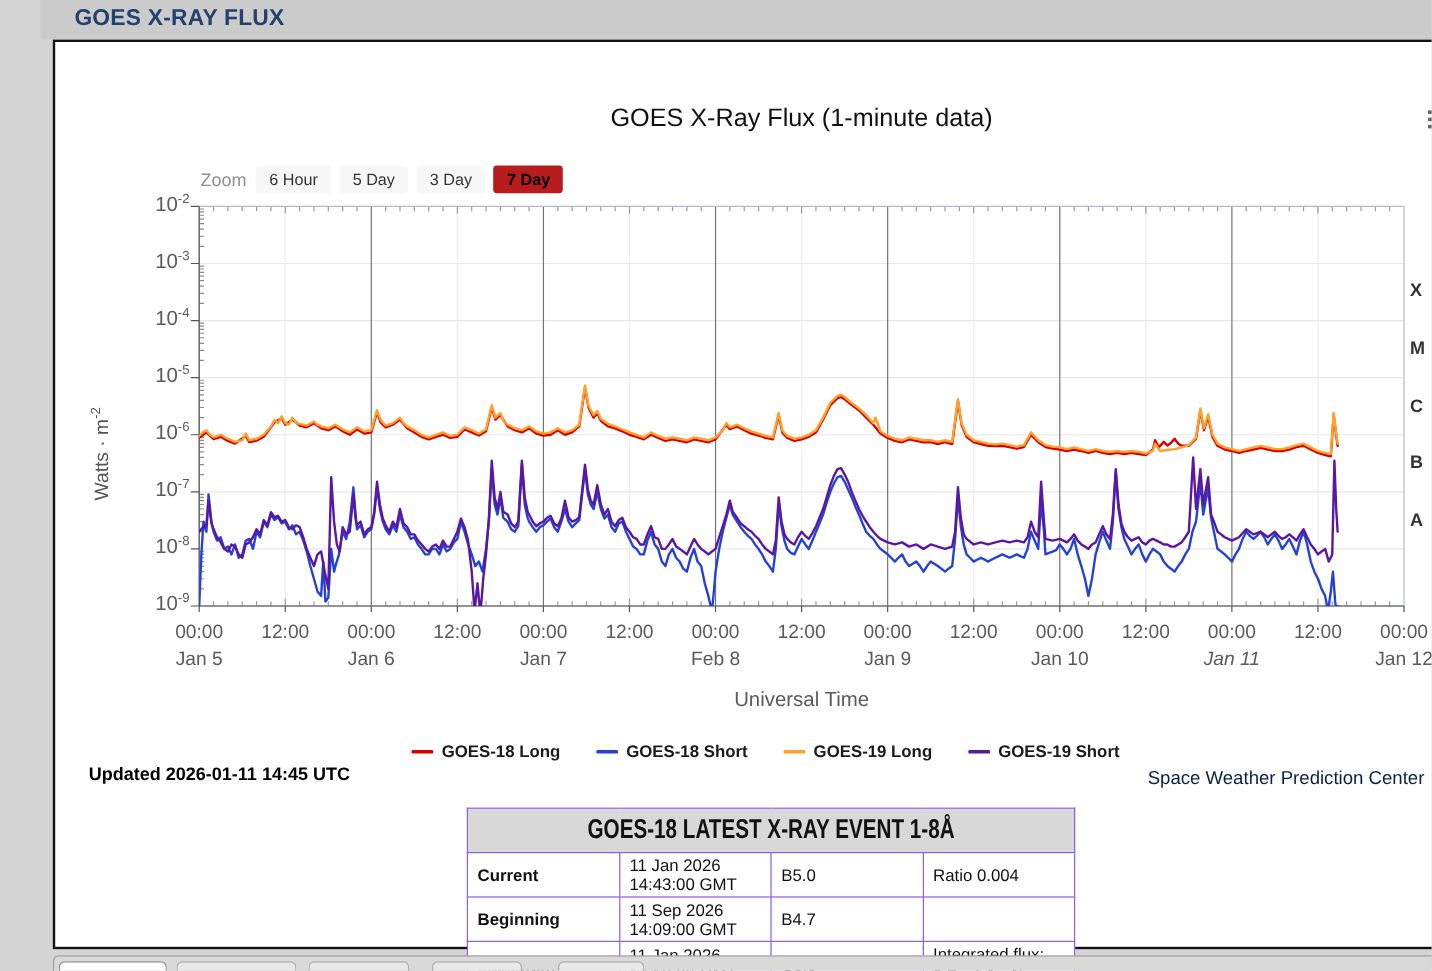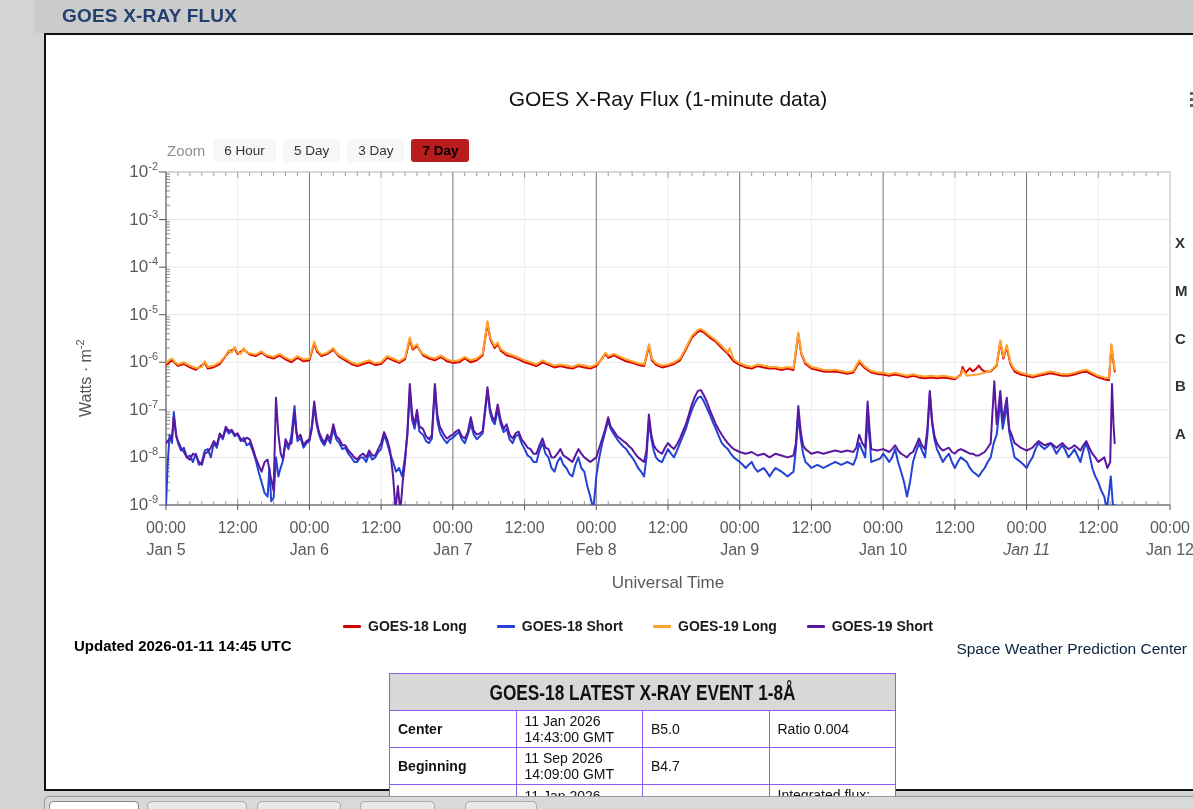--- a/index.html
+++ b/index.html
@@ -411,21 +411,21 @@
     <table id="event-table">
       <thead>
         <tr>
             <th colspan="4">
           <span class="cond">GOES-18 LATEST X-RAY EVENT 1-8Å</span>
         </th>
           </tr>
       </thead>
       <tbody id="event-tbody">
           <tr>
-            <td class="cell-label" style="width: 75px;">Center</td>
+            <td class="cell-label" style="width: 75px;">Current</td>
             <td class="cell-time" style="width: 166px;">11 Jan 2026 14:43:00 GMT</td>
             <td class="cell-class" style="width: 54px;">B5.0</td>
             <td class="cell-info" style="width: 212px;">Ratio 0.004</td>
           </tr>
           <tr>
             <td class="cell-label" style="width: 75px;">Beginning</td>
             <td class="cell-time" style="width: 166px;">11 Sep 2026 14:09:00 GMT</td>
             <td class="cell-class" style="width: 54px;">B4.7</td>
             <td class="cell-info" style="width: 212px;"></td>
           </tr>

